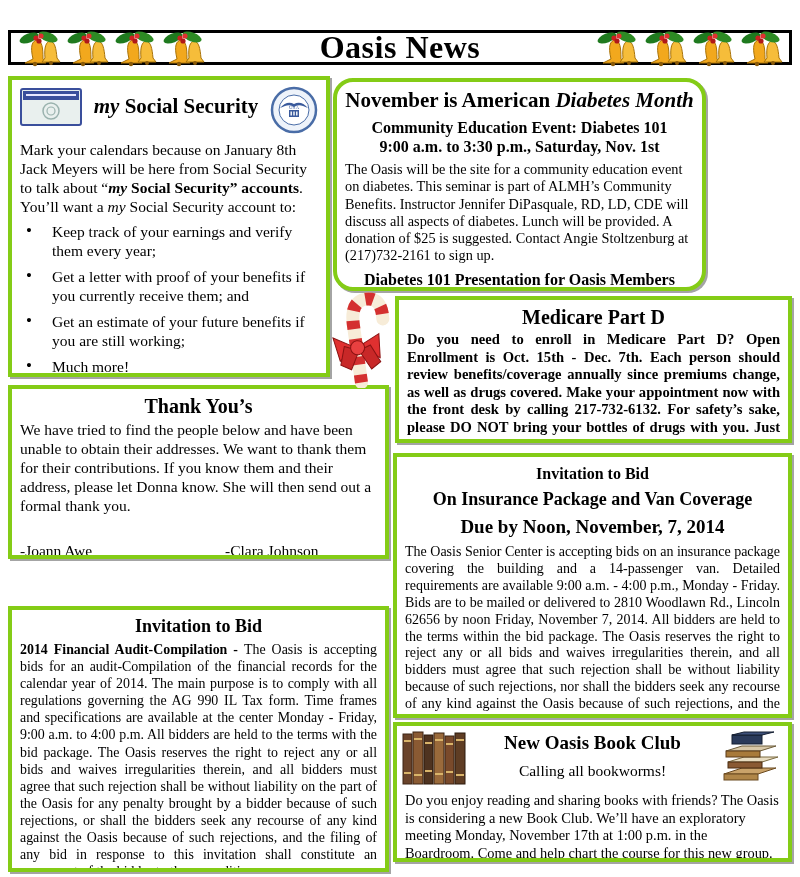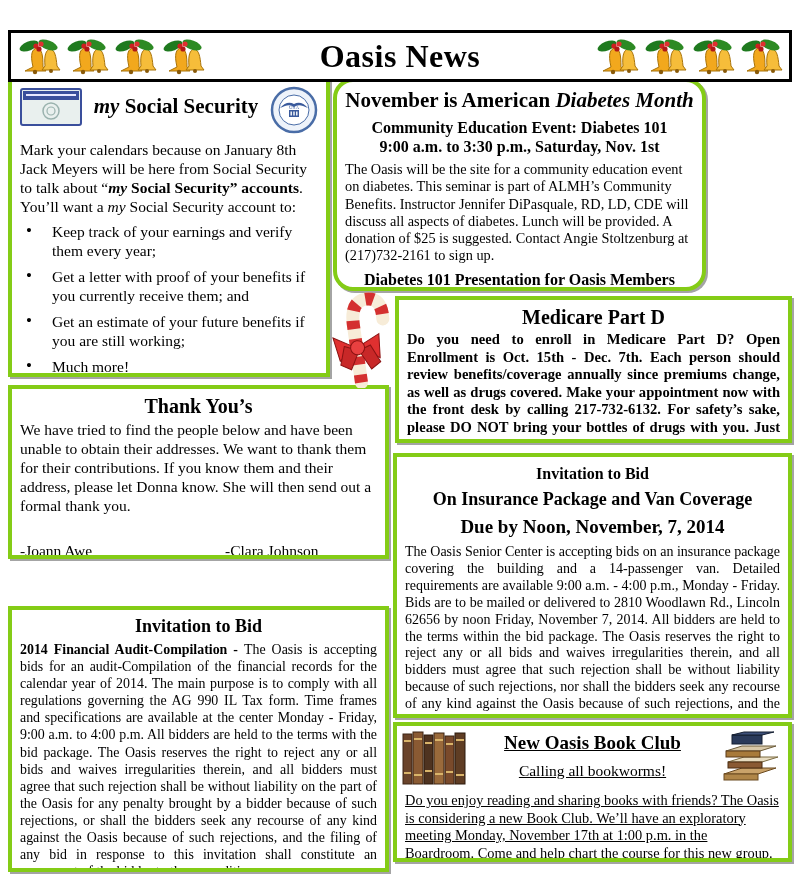--- a/index.html
+++ b/index.html
@@ -1,21 +1,21 @@
 <!DOCTYPE html>
 <html><head>
 <meta charset="utf-8">
 <style>
   * { margin:0; padding:0; box-sizing:border-box; }
   html,body { background:#ffffff; }
   body { font-family:"Liberation Serif","DejaVu Serif",serif; color:#000; }
   .page { position:relative; width:800px; height:877px; background:#fff; overflow:hidden; }
 
   .newsbar {
-    position:absolute; left:8px; top:30px; width:784px; height:52px;
+    position:absolute; left:8px; top:30px; width:784px; height:35px;
     border:3px solid #000; background:#fff;
     display:flex; align-items:center; justify-content:space-between;
     padding:0 6px; overflow:visible; z-index:3;
   }
   .bellgroup { display:flex; gap:4px; margin-top:6px; }
   .bell { width:44px; height:44px; flex:0 0 auto; }
   .news-title { font-size:32px; font-weight:bold; letter-spacing:0.5px; white-space:nowrap; }
 
   .box {
     position:absolute; background:#fff; border:4px solid #84cc16;
@@ -25,21 +25,21 @@
 
   
   .box-ss   { left:8px;  top:76px;  width:322px; height:301px; }
   .box-thanks { left:8px; top:385px; width:381px; height:174px; }
   .box-bid-left { left:8px; top:606px; width:381px; height:266px; }
 
   
   .box-diabetes { left:333px; top:78px;  width:373px; height:213px;border-radius:20px; }
   .box-medicare { left:395px; top:296px; width:397px; height:147px; }
   .box-bid-right{ left:393px; top:453px; width:399px; height:265px; }
-  .box-book     { left:393px; top:722px; width:399px; height:140px;text-decoration:underline; }
+  .box-book     { left:393px; top:722px; width:399px; height:140px; }
 
   .candy { position:absolute; left:327px; top:286px; width:70px; height:102px; z-index:2; }
 
   .ss-head { display:flex; align-items:flex-start; justify-content:space-between; }
   .ss-card { width:62px; height:38px; margin-top:2px; }
   .ss-seal { width:48px; height:48px; }
   .ss-title { font-size:21px; font-weight:bold; margin-top:8px; }
   .ss-title .it { font-style:italic; }
   .box-ss p { font-size:15.5px; line-height:19px; margin-top:6px; }
   .box-ss ul { list-style:none; margin:6px 0 0 2px; }

